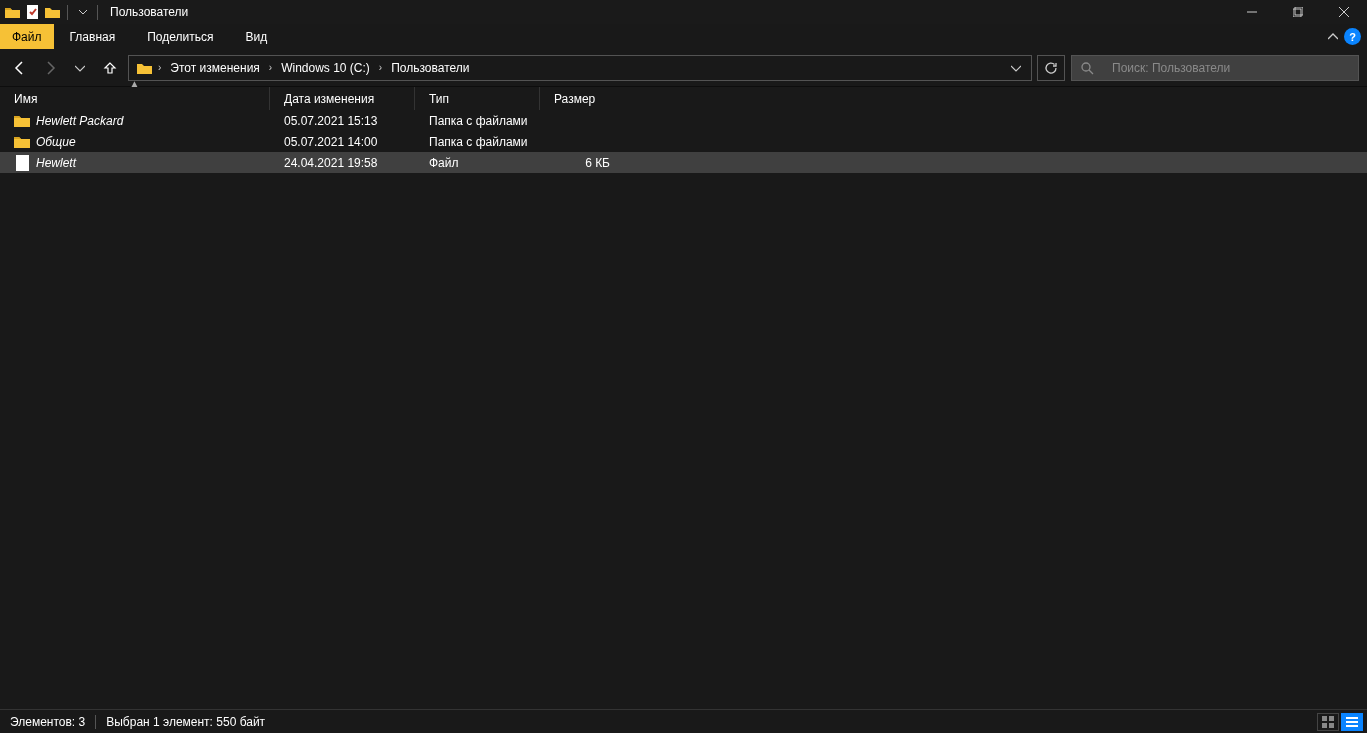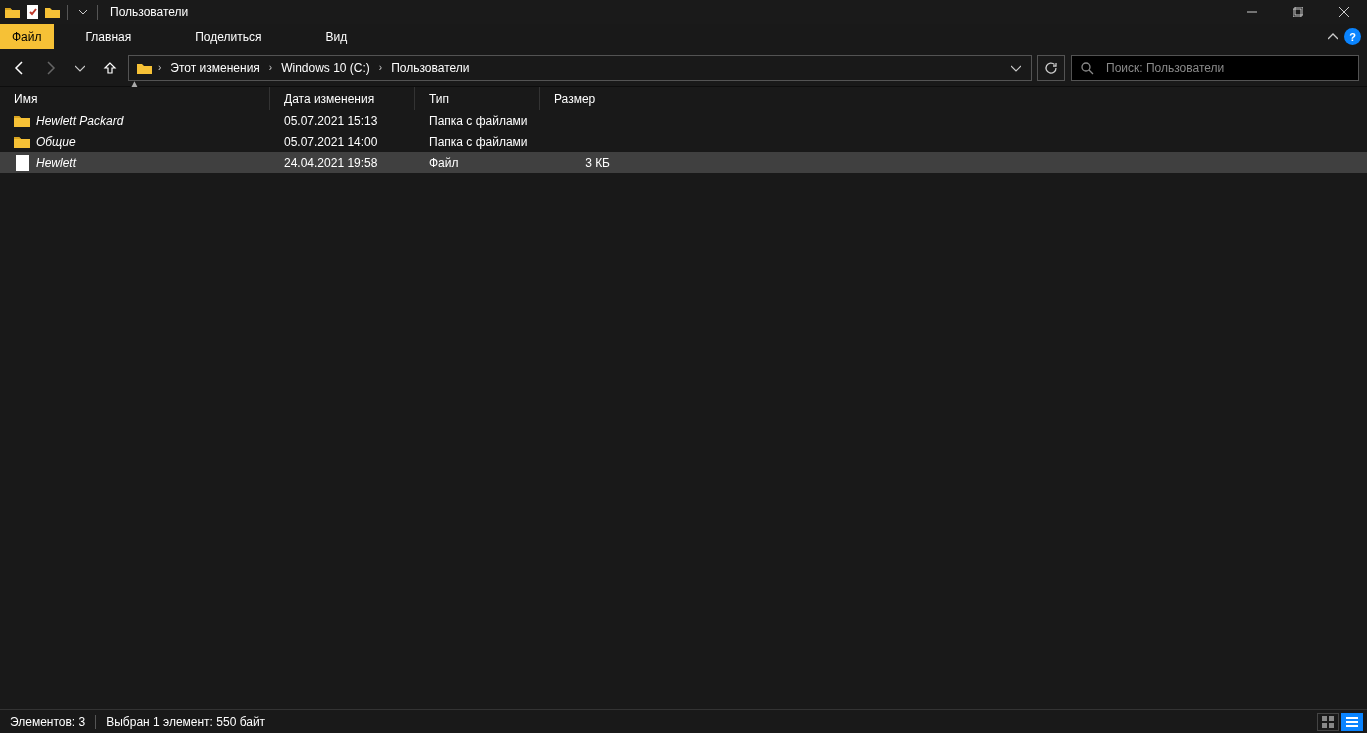--- a/index.html
+++ b/index.html
@@ -9,36 +9,36 @@
   .titlebar { height: 24px; background: #1a1a1a; display: flex; align-items: center; }
   .titlebar-left { display: flex; align-items: center; gap: 3px; padding-left: 4px; }
   .qat-icon { width: 17px; height: 17px; display: flex; align-items: center; justify-content: center; }
   .qat-sep { width: 1px; height: 15px; background: #555; margin: 0 3px; }
   .titlebar-title { font-size: 12px; color: #fff; padding-left: 6px; }
   .titlebar-right { margin-left: auto; display: flex; height: 24px; }
   .win-btn { width: 46px; height: 24px; display: flex; align-items: center; justify-content: center; color: #ccc; }
 
   
   .ribbon { height: 25px; background: #191919; display: flex; align-items: stretch; position: relative; }
-  .ribbon-tab { padding: 0 32px; display: flex; align-items: center; font-size: 12px; color: #fff; cursor: default; }
+  .ribbon-tab { padding: 0 16px; display: flex; align-items: center; font-size: 12px; color: #fff; cursor: default; }
   .ribbon-tab.file { background: #f6c136; color: #000; font-weight: normal; padding: 0 12px; }
   .ribbon-right { margin-left: auto; display: flex; align-items: center; gap: 6px; padding-right: 6px; }
   .help-icon { width: 17px; height: 17px; border-radius: 50%; background: #0a84ff; color: #fff; font-size: 11px; font-weight: bold; display: flex; align-items: center; justify-content: center; }
 
   
   .navrow { height: 37px; background: #191919; display: flex; align-items: center; padding: 0 8px; gap: 6px; }
   .nav-btn { width: 24px; height: 24px; display: flex; align-items: center; justify-content: center; color: #fff; }
   .nav-btn.disabled { color: #666; }
   .addr-box { flex: 1; height: 26px; border: 1px solid #535353; background: #191919; display: flex; align-items: center; padding: 0 4px; gap: 2px; }
   .addr-folder-icon { width: 18px; height: 14px; display: flex; align-items: center; justify-content: center; margin-left: 2px; }
   .crumb { font-size: 12px; color: #fff; padding: 0 4px; display: flex; align-items: center; height: 100%; }
   .crumb-sep { font-size: 10px; color: #ccc; padding: 0 3px; }
   .addr-right { margin-left: auto; display: flex; align-items: center; gap: 6px; padding-right: 6px; }
   .refresh-cell { width: 28px; height: 26px; border: 1px solid #535353; background: #191919; display: flex; align-items: center; justify-content: center; margin-left: -1px; }
-  .search-box { width: 288px; height: 26px; border: 1px solid #535353; background: #000000; display: flex; align-items: center; padding: 0 8px; gap: 12px; color: #8a8a8a; font-size: 12px; }
+  .search-box { width: 288px; height: 26px; border: 1px solid #535353; background: #404040; display: flex; align-items: center; padding: 0 8px; gap: 18px; color: #8a8a8a; font-size: 12px; }
   .search-placeholder {
     border: none;
     background: transparent;
     outline: none;
     color: #8a8a8a;
     font-size: 12px;
     flex: 1;
     font-family: inherit;
   }
   .search-placeholder::placeholder { color: #8a8a8a; }
@@ -243,21 +243,21 @@
       <div class="cell name">
         <span class="ficon">
           <svg width="13" height="16" viewBox="0 0 13 16">
             <rect x="0" y="0" width="13" height="16" fill="#fff"></rect>
           </svg>
         </span>
         <span>Hewlett</span>
       </div>
       <div class="cell date">24.04.2021 19:58</div>
       <div class="cell type">Файл</div>
-      <div class="cell size">3 КБ</div>
+      <div class="cell size">6 КБ</div>
     </div>
   </div>
 
 <div class="status">
   <span>Элементов: 3</span>
   <span class="status-sep"></span>
   <span>Выбран 1 элемент: 550 байт</span>
   <div class="status-right">
     <div class="view-btn">
       <svg width="12" height="12" viewBox="0 0 12 12">

